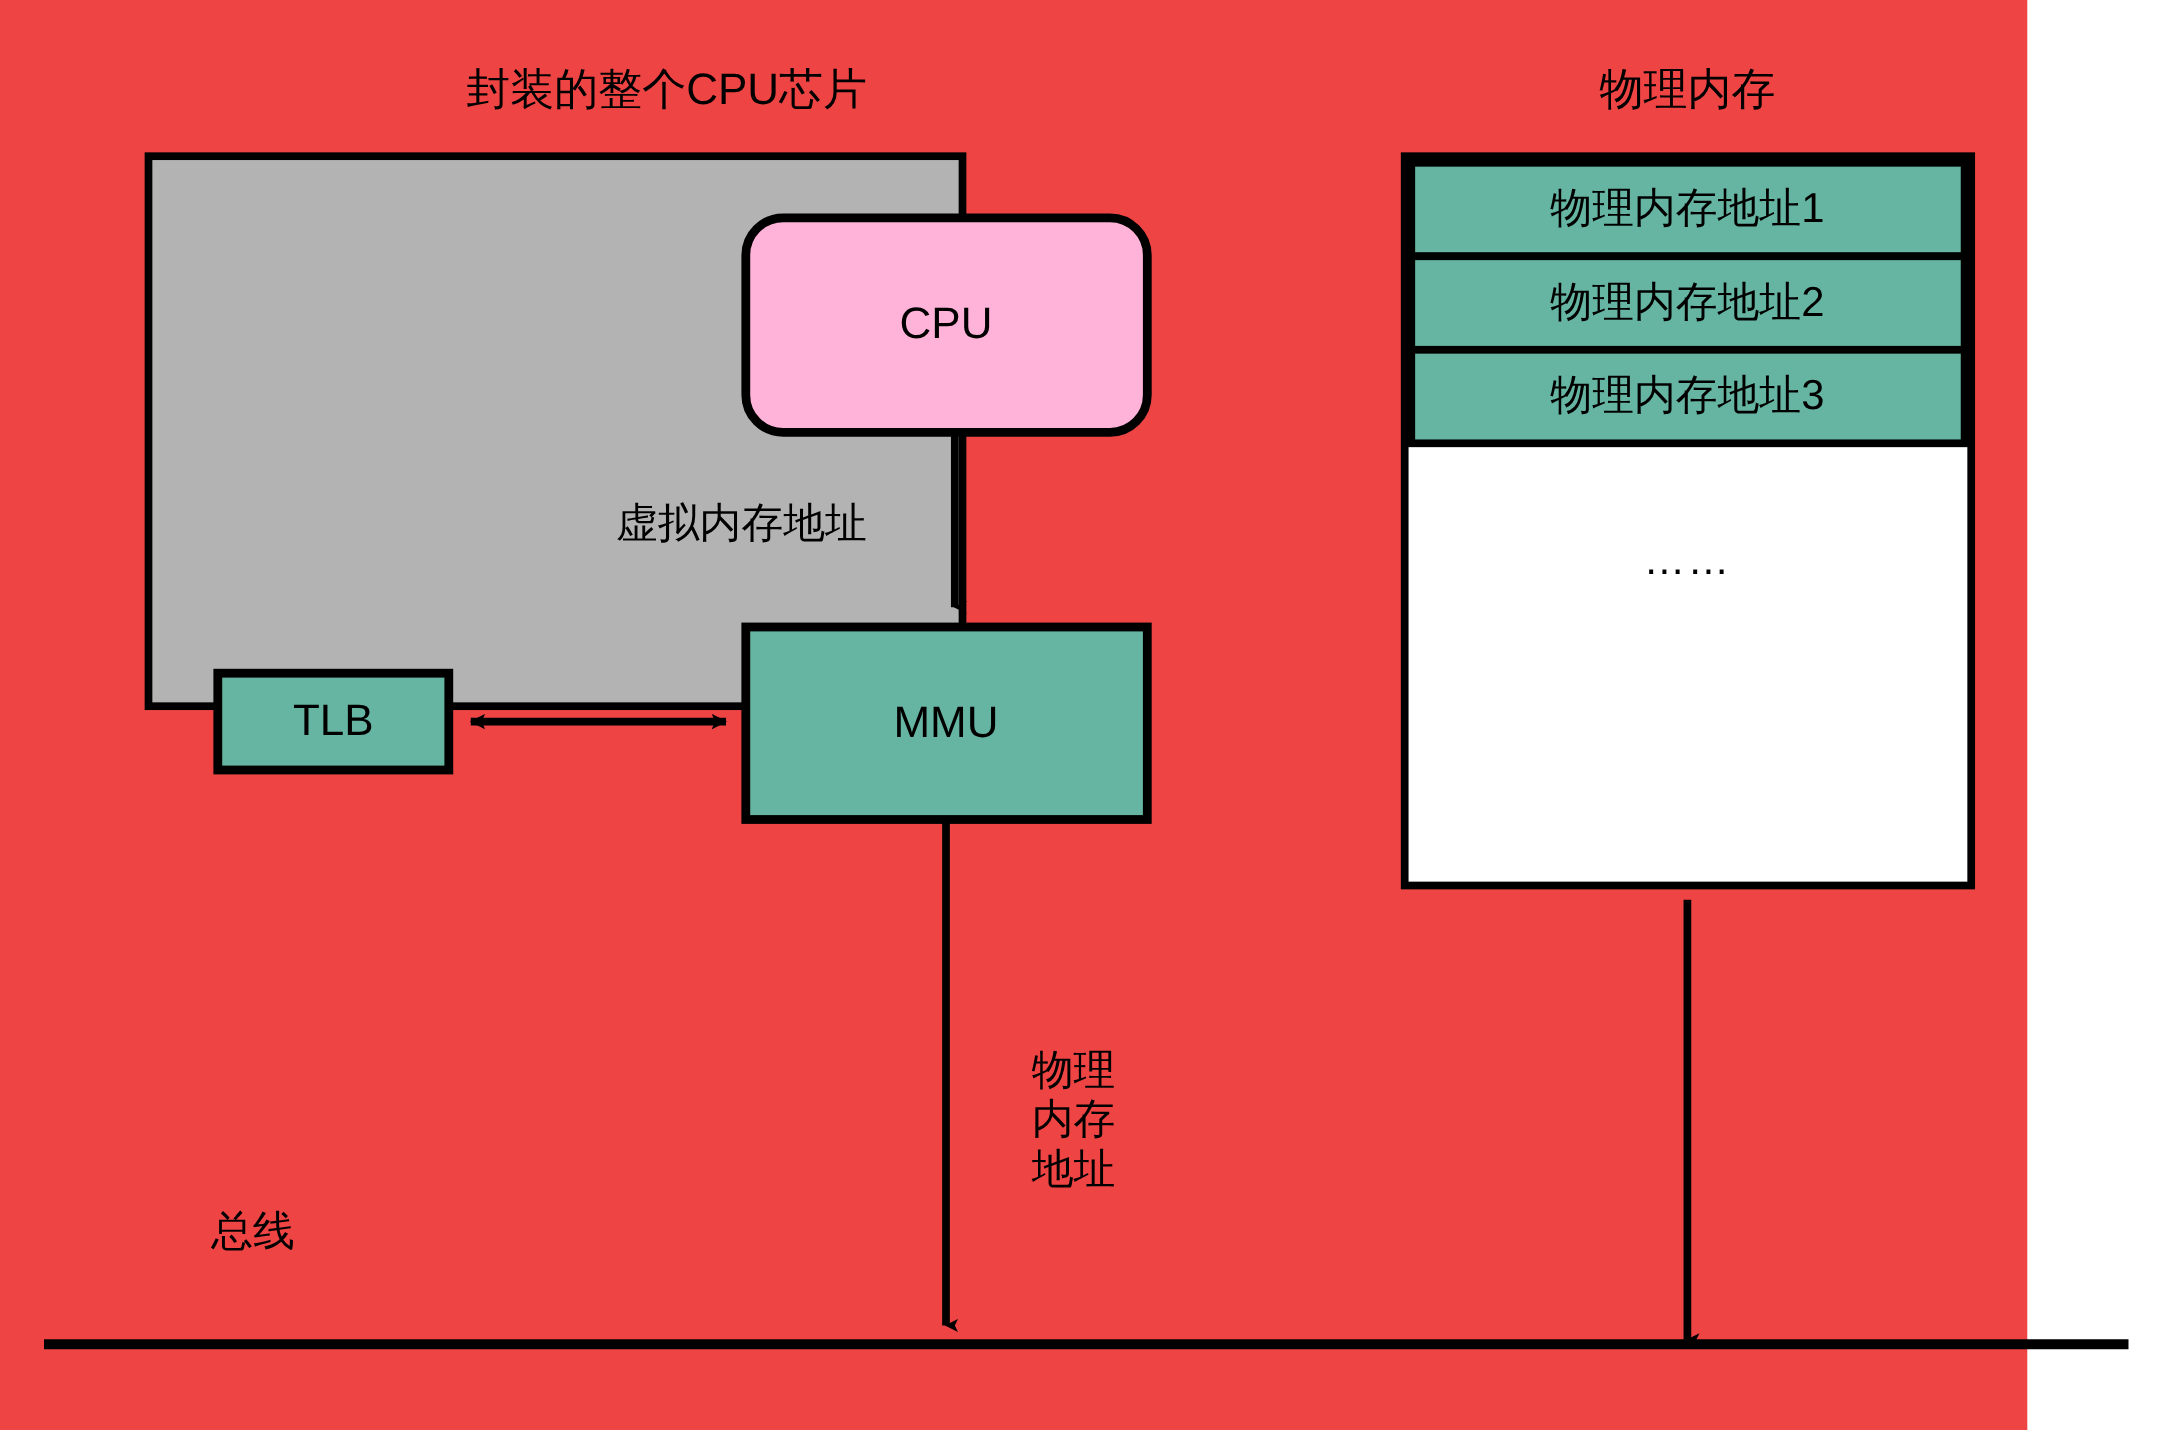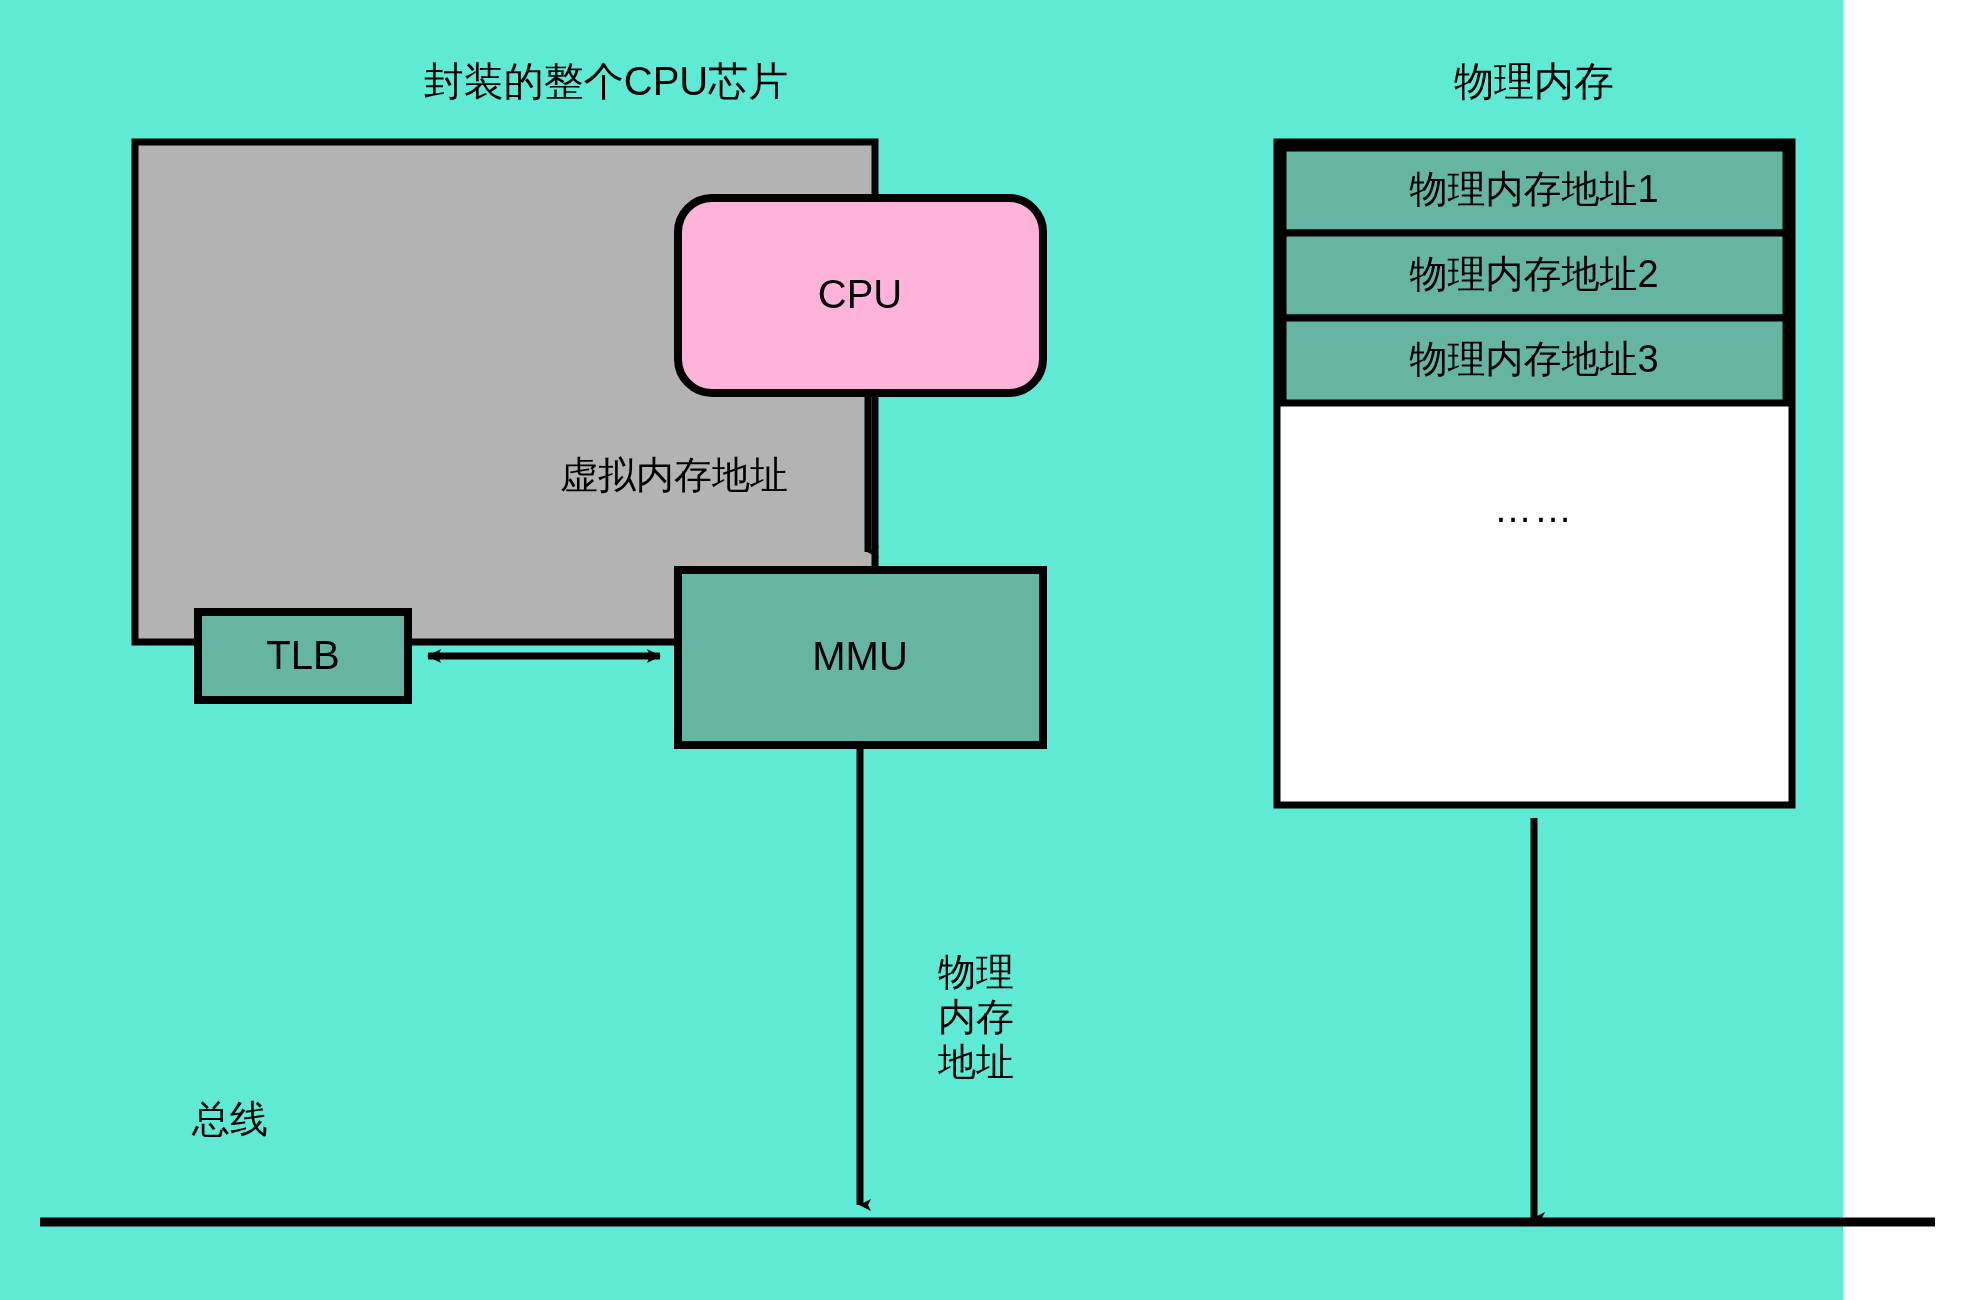--- a/index.html
+++ b/index.html
@@ -10,21 +10,21 @@
   body {
     width: 1969px;
     height: 1300px;
     font-family: "Liberation Sans", "DejaVu Sans", sans-serif;
     overflow: hidden;
   }
   #stage {
     position: relative;
     width: 1843px;
     height: 1300px;
-    background: #5eead4;
+    background: #ef4444;
   }
   svg.diagram {
     position: absolute;
     left: 0;
     top: 0;
     width: 1969px;
     height: 1300px;
     display: block;
   }
   .lbl {

